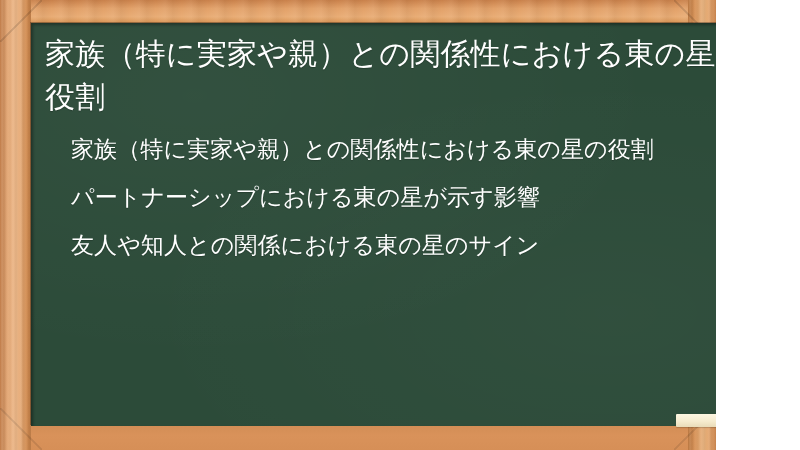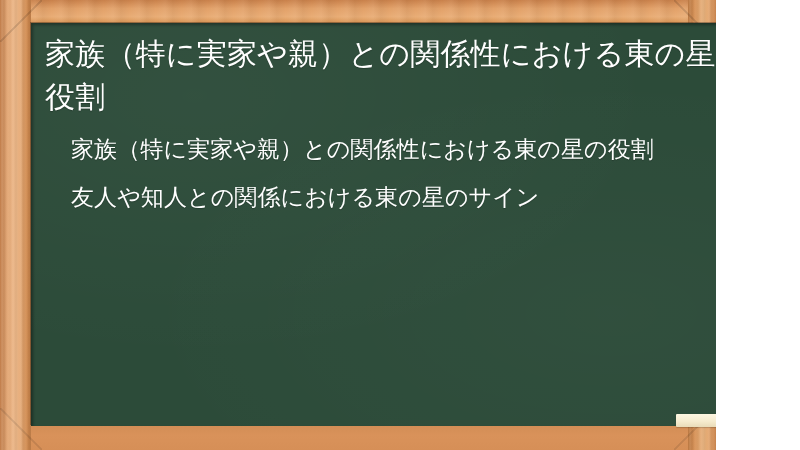--- a/index.html
+++ b/index.html
@@ -207,20 +207,21 @@
   <div class="mitre bl"></div>
   <div class="mitre br"></div>
 
   <div id="board">
     <div class="board-inner">
 
       <h1 id="slide-title">家族（特に実家や親）との関係性における東の星の役割</h1>
 
       <ul id="bullet-list">
         <li>家族（特に実家や親）との関係性における東の星の役割</li>
+        <li>パートナーシップにおける東の星が示す影響</li>
         <li>友人や知人との関係における東の星のサイン</li>
       </ul>
 
     </div>
   </div>
 
   <div id="chalk-stick"></div>
 
 </div>
 

